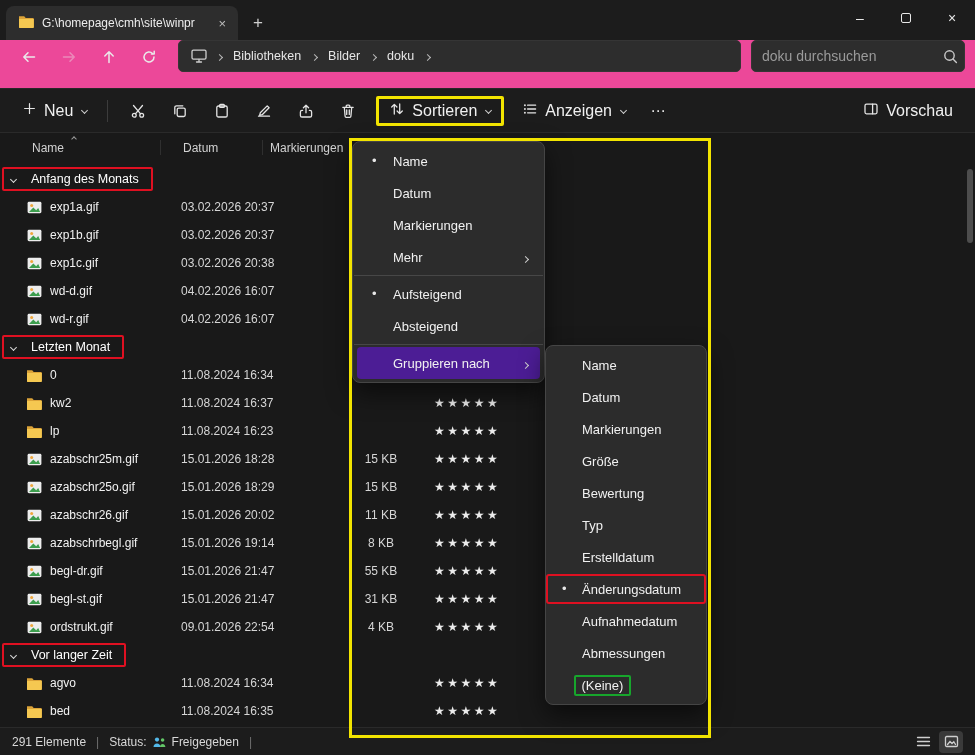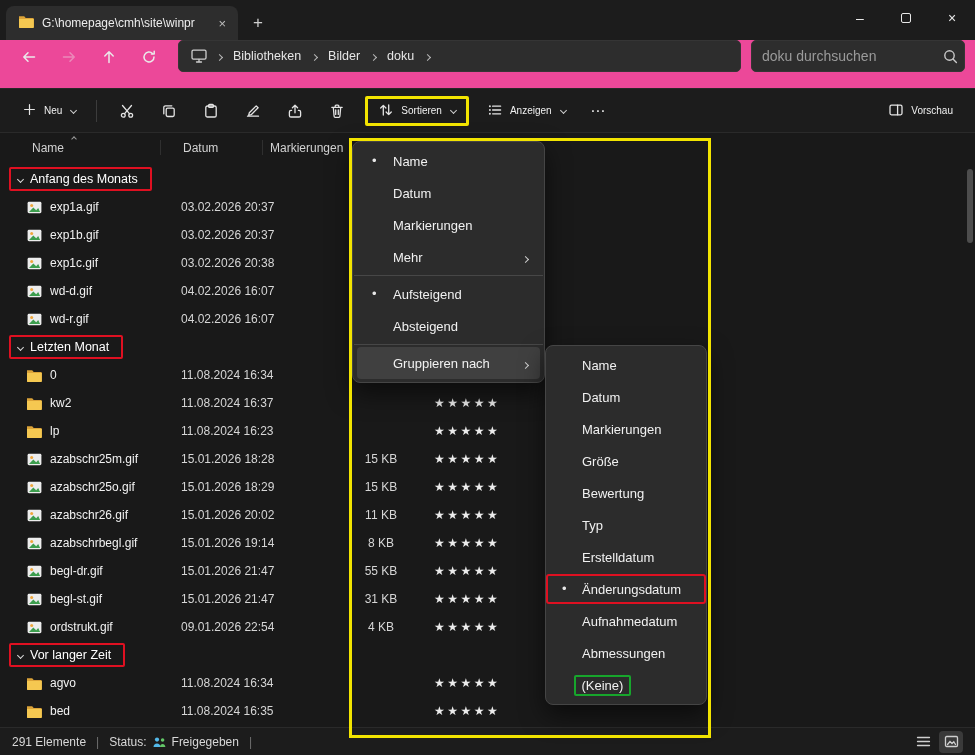--- a/index.html
+++ b/index.html
@@ -26,21 +26,21 @@
 .pc-icon{display:inline-flex;margin-right:4px}
 .bc-item{padding:3px 8px;border-radius:4px;white-space:nowrap}
 .bc-chev{display:inline-flex;padding:0 3px;color:#b9b9b9}
 .searchbox{width:214px;height:32px;background:#2d2d2d;border:1px solid #353535;border-radius:5px;display:flex;align-items:center;padding:0 10px}
 .search-input{flex:1;background:transparent;border:none;outline:none;color:#cfcfcf;font-size:14px;font-family:inherit}
 .search-input::placeholder{color:#9b9b9b;opacity:1}
 .search-icon{display:inline-flex}
 
 
 .toolbar{position:absolute;top:88px;left:0;right:0;height:45px;background:#1c1c1c;border-top:1px solid #272727;border-bottom:1px solid #2a2a2a;display:flex;align-items:center;padding:0 12px;gap:2px}
-.tbtn{display:flex;align-items:center;gap:7px;height:34px;padding:0 10px;border-radius:5px;font-size:10px;color:#f0f0f0;white-space:nowrap}
+.tbtn{display:flex;align-items:center;gap:7px;height:34px;padding:0 10px;border-radius:5px;font-size:16px;color:#f0f0f0;white-space:nowrap}
 .tico{width:40px;height:34px;display:flex;align-items:center;justify-content:center;border-radius:5px;color:#e8e8e8;font-size:15px}
 .tico svg *,.tbtn svg *{stroke:#e4e4e4;stroke-width:1.3;fill:none;stroke-linecap:round;stroke-linejoin:round}
 .tsep{width:1px;height:22px;background:#3c3c3c;margin:0 8px}
 .tb-spacer{flex:1}
 .annot-yellow{border:3px solid var(--ann-yellow);border-radius:2px;height:30px;margin:0 6px}
 .tbtn .chev{color:#cfcfcf;margin-left:2px}
 
 
 .chev{display:inline-block;width:6px;height:6px;border-right:1.5px solid currentColor;border-bottom:1.5px solid currentColor}
 .chev.down{transform:rotate(45deg)}
@@ -53,42 +53,42 @@
 .colheaders{position:absolute;top:133px;left:0;right:0;height:28px;font-size:12px;color:#d2d2d2}
 .ch{position:absolute;top:8px}
 .ch-name{left:32px}.ch-date{left:183px}.ch-mark{left:270px}
 .sortind{position:absolute;left:72px;top:4px;color:#9a9a9a}
 .ch-sep{position:absolute;top:7px;width:1px;height:15px;background:#2f2f2f}
 .s1{left:160px}.s2{left:262px}.s3{left:351px}
 
 
 .filelist{position:absolute;top:161px;left:0;right:10px;bottom:28px;padding-top:4px;font-size:12px;overflow:hidden}
 .row{height:28px;display:flex;align-items:center}
-.group-box{display:inline-flex;align-items:center;gap:7px;margin-left:9px;padding:3px 12px 3px 7px;font-size:12.5px;color:#fff;border:2.5px solid transparent}
+.group-box{display:inline-flex;align-items:center;gap:15px;margin-left:2px;padding:3px 12px 3px 7px;font-size:12.5px;color:#fff;border:2.5px solid transparent}
 .group-box .chev{color:#d9d9d9}
 .annot-red{border-color:var(--ann-red);border-radius:2px}
 .cell-name{width:167px;display:flex;align-items:center;flex-shrink:0}
 .file-icon{margin-left:26px;margin-right:8px;display:inline-flex;width:16px;justify-content:center}
 .fname{white-space:nowrap}
 .cell-date{width:128px;padding-left:14px;color:#d6d6d6;flex-shrink:0;white-space:nowrap}
 .cell-mark{width:57px;flex-shrink:0}
 .cell-size{width:58px;text-align:center;color:#d6d6d6;flex-shrink:0;white-space:nowrap}
 .cell-stars{margin-left:24px;color:#ececec;letter-spacing:2.5px;font-size:12px;white-space:nowrap;font-family:"DejaVu Sans",sans-serif}
 
 
 .vscroll{position:absolute;right:2px;top:165px;bottom:32px;width:6px}
 .vthumb{width:6px;height:74px;background:#4d4d4d;border-radius:3px;margin-top:4px}
 
 
 .menu{position:absolute;background:#2c2c2c;border:1px solid #454545;border-radius:8px;box-shadow:0 10px 24px rgba(0,0,0,.55);padding:3px 0;font-size:13px;z-index:40}
 .sort-menu{left:352px;top:141px;width:193px}
 .group-menu{left:545px;top:345px;width:162px;z-index:45}
 .menu-item{position:relative;height:32px;display:flex;align-items:center;padding:0 26px 0 36px;color:#f1f1f1;border-radius:4px;margin:0 4px;white-space:nowrap}
 .group-menu .menu-item{padding-left:32px}
-.menu-item.hover{background:#404040}
+.menu-item.hover{background:#4c1d95}
 .mi-bullet{position:absolute;left:15px;top:50%;transform:translateY(-52%);font-size:13px;color:#e8e8e8}
 .group-menu .mi-bullet{left:12px}
 .mi-chev{position:absolute;right:12px;color:#cfcfcf}
 .menu-sep{height:1px;background:#474747;margin:2px 1px}
 .mi-red::after{content:"";position:absolute;inset:1px -4px;border:2.5px solid var(--ann-red);border-radius:3px;pointer-events:none}
 .green-box{display:inline-block;border:2.5px solid var(--ann-green);border-radius:2px;padding:1px 6px;margin-left:-8.5px}
 
 
 .annot-region{position:absolute;left:349px;top:138px;width:362px;height:600px;border:3px solid var(--ann-yellow);z-index:70;pointer-events:none}
 

